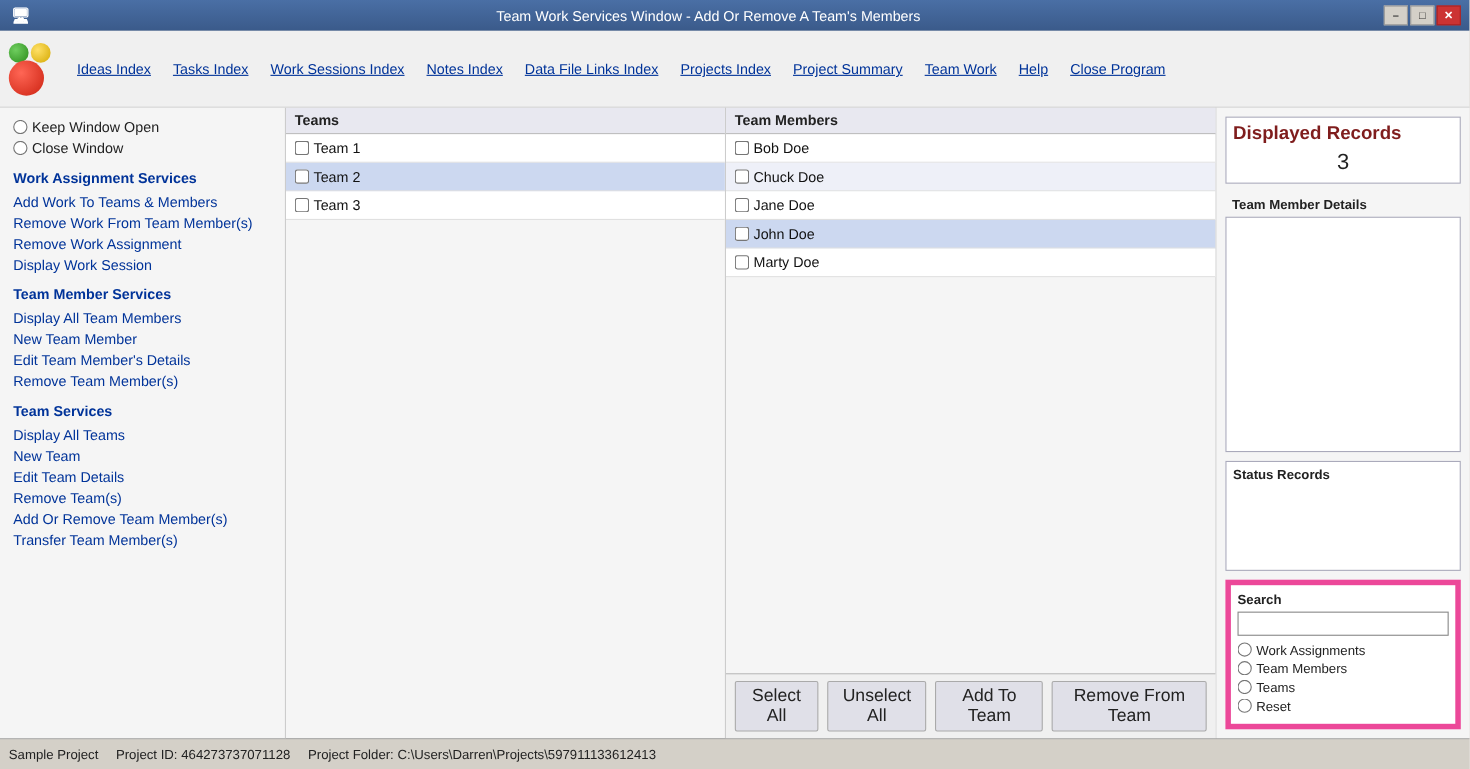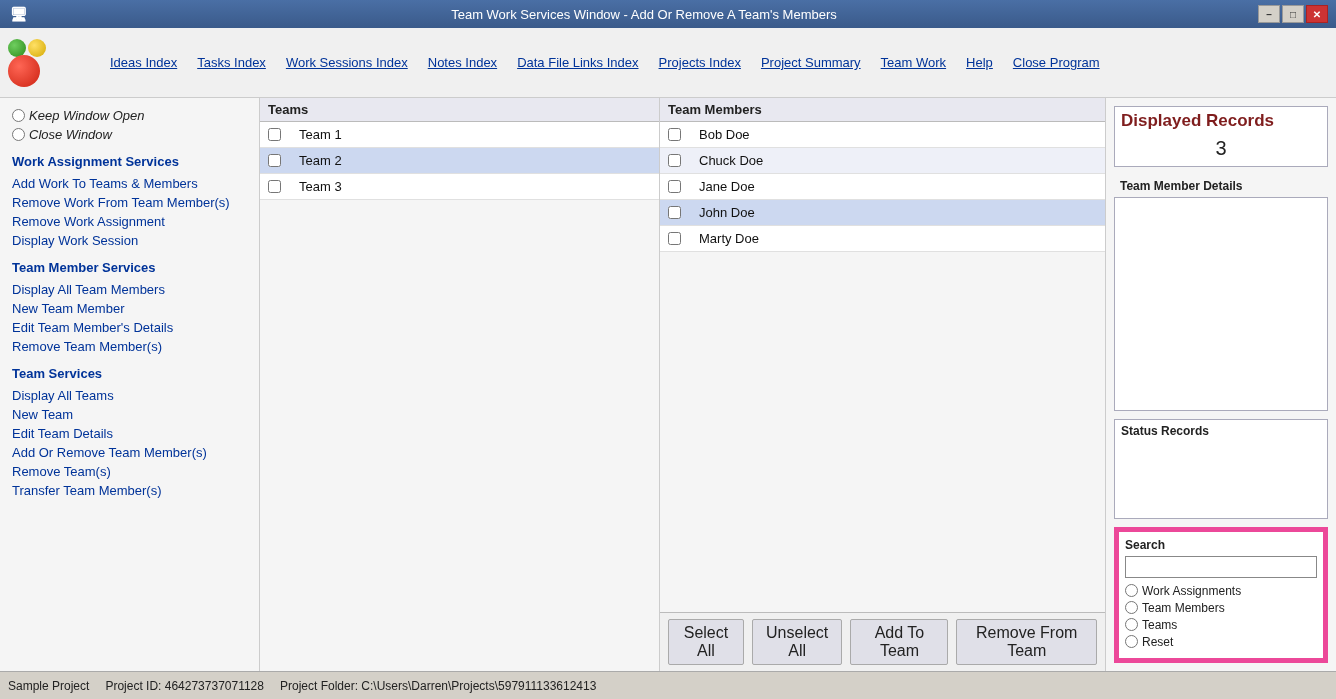--- a/index.html
+++ b/index.html
@@ -47,21 +47,20 @@
     .title-btn.close { background: #cc3333; color: white; border: 1px solid #aa2222; }
     .title-btn.win-icon { background: none; border: none; color: white; font-size: 14px; }
 
     .menu-bar {
       background: #f0f0f0;
       border-bottom: 1px solid #ccc;
       display: flex;
       align-items: center;
       padding: 0 8px;
       height: 70px;
-      gap: 40px;
     }
     .logo {
       display: flex;
       flex-direction: column;
       margin-right: 16px;
       flex-shrink: 0;
     }
     .logo-dots {
       display: flex;
       gap: 2px;
@@ -113,21 +112,21 @@
     .radio-group {
       margin-bottom: 12px;
     }
     .radio-row {
       display: flex;
       align-items: center;
       gap: 4px;
       margin-bottom: 4px;
     }
     .radio-row input[type="radio"] { cursor: pointer; }
-    .radio-label { cursor: pointer; color: #222; font-style: italic; }
+    .radio-label { cursor: pointer; color: #222; }
     .section-heading {
       color: #003399;
       font-weight: bold;
       font-size: 13px;
       margin: 10px 0 5px 0;
     }
     .link-item {
       color: #003399;
       text-decoration: none;
       cursor: pointer;
@@ -152,21 +151,21 @@
       font-size: 13px;
       color: #222;
     }
     .panel-list {
       flex: 1;
       overflow-y: auto;
     }
     .list-row {
       display: flex;
       align-items: center;
-      gap: 18px;
+      gap: 4px;
       padding: 5px 8px;
       border-bottom: 1px solid #e0e0e0;
       cursor: pointer;
     }
     .list-row:nth-child(even) { background: #eef0f8; }
     .list-row:nth-child(odd) { background: #ffffff; }
     .list-row.selected { background: #ccd8f0; }
     .list-row input[type="checkbox"] { cursor: pointer; flex-shrink: 0; }
     .list-row-label { color: #111; font-size: 13px; }
 
@@ -352,22 +351,22 @@
         <a class="link-item">New Team Member</a>
         <a class="link-item">Edit Team Member's Details</a>
         <a class="link-item">Remove Team Member(s)</a>
       </div>
 
     <div class="section-heading">Team Services</div>
     <div id="links3-container">
         <a class="link-item">Display All Teams</a>
         <a class="link-item">New Team</a>
         <a class="link-item">Edit Team Details</a>
+        <a class="link-item">Remove Team(s)</a>
         <a class="link-item">Add Or Remove Team Member(s)</a>
-        <a class="link-item">Remove Team(s)</a>
         <a class="link-item">Transfer Team Member(s)</a>
       </div>
   </div>
 
   <div class="teams-panel">
     <div class="panel-header">Teams</div>
     <div class="panel-list" id="teams-list">
         <div class="list-row">
           <input type="checkbox" style="">
           <span class="list-row-label">Team 1</span>

